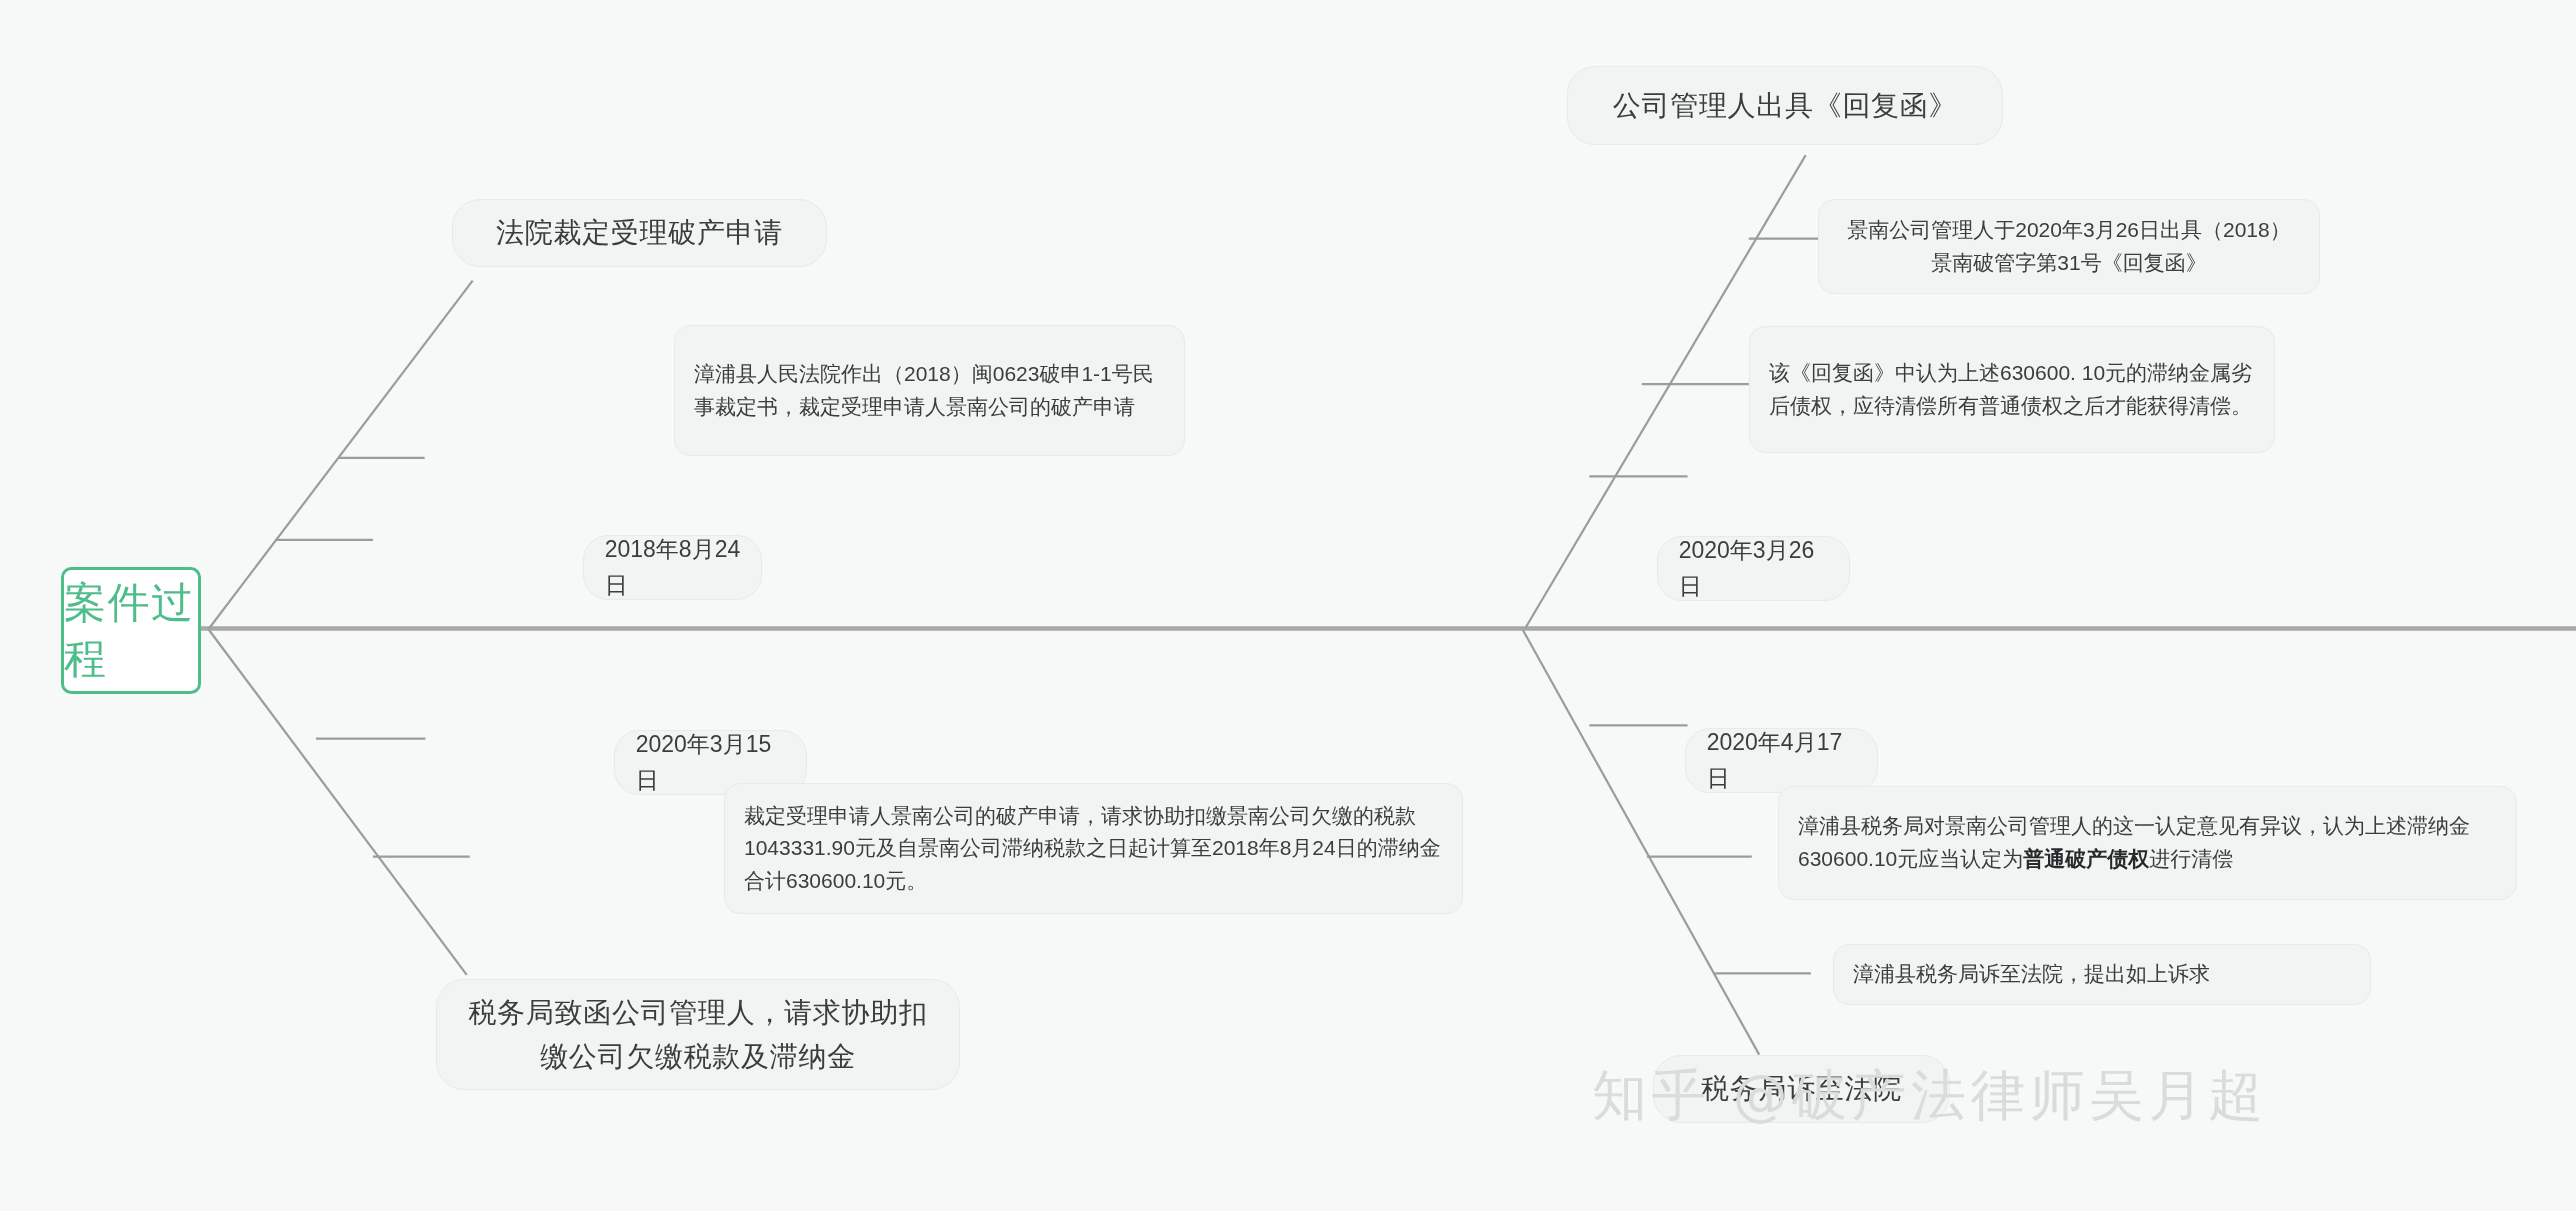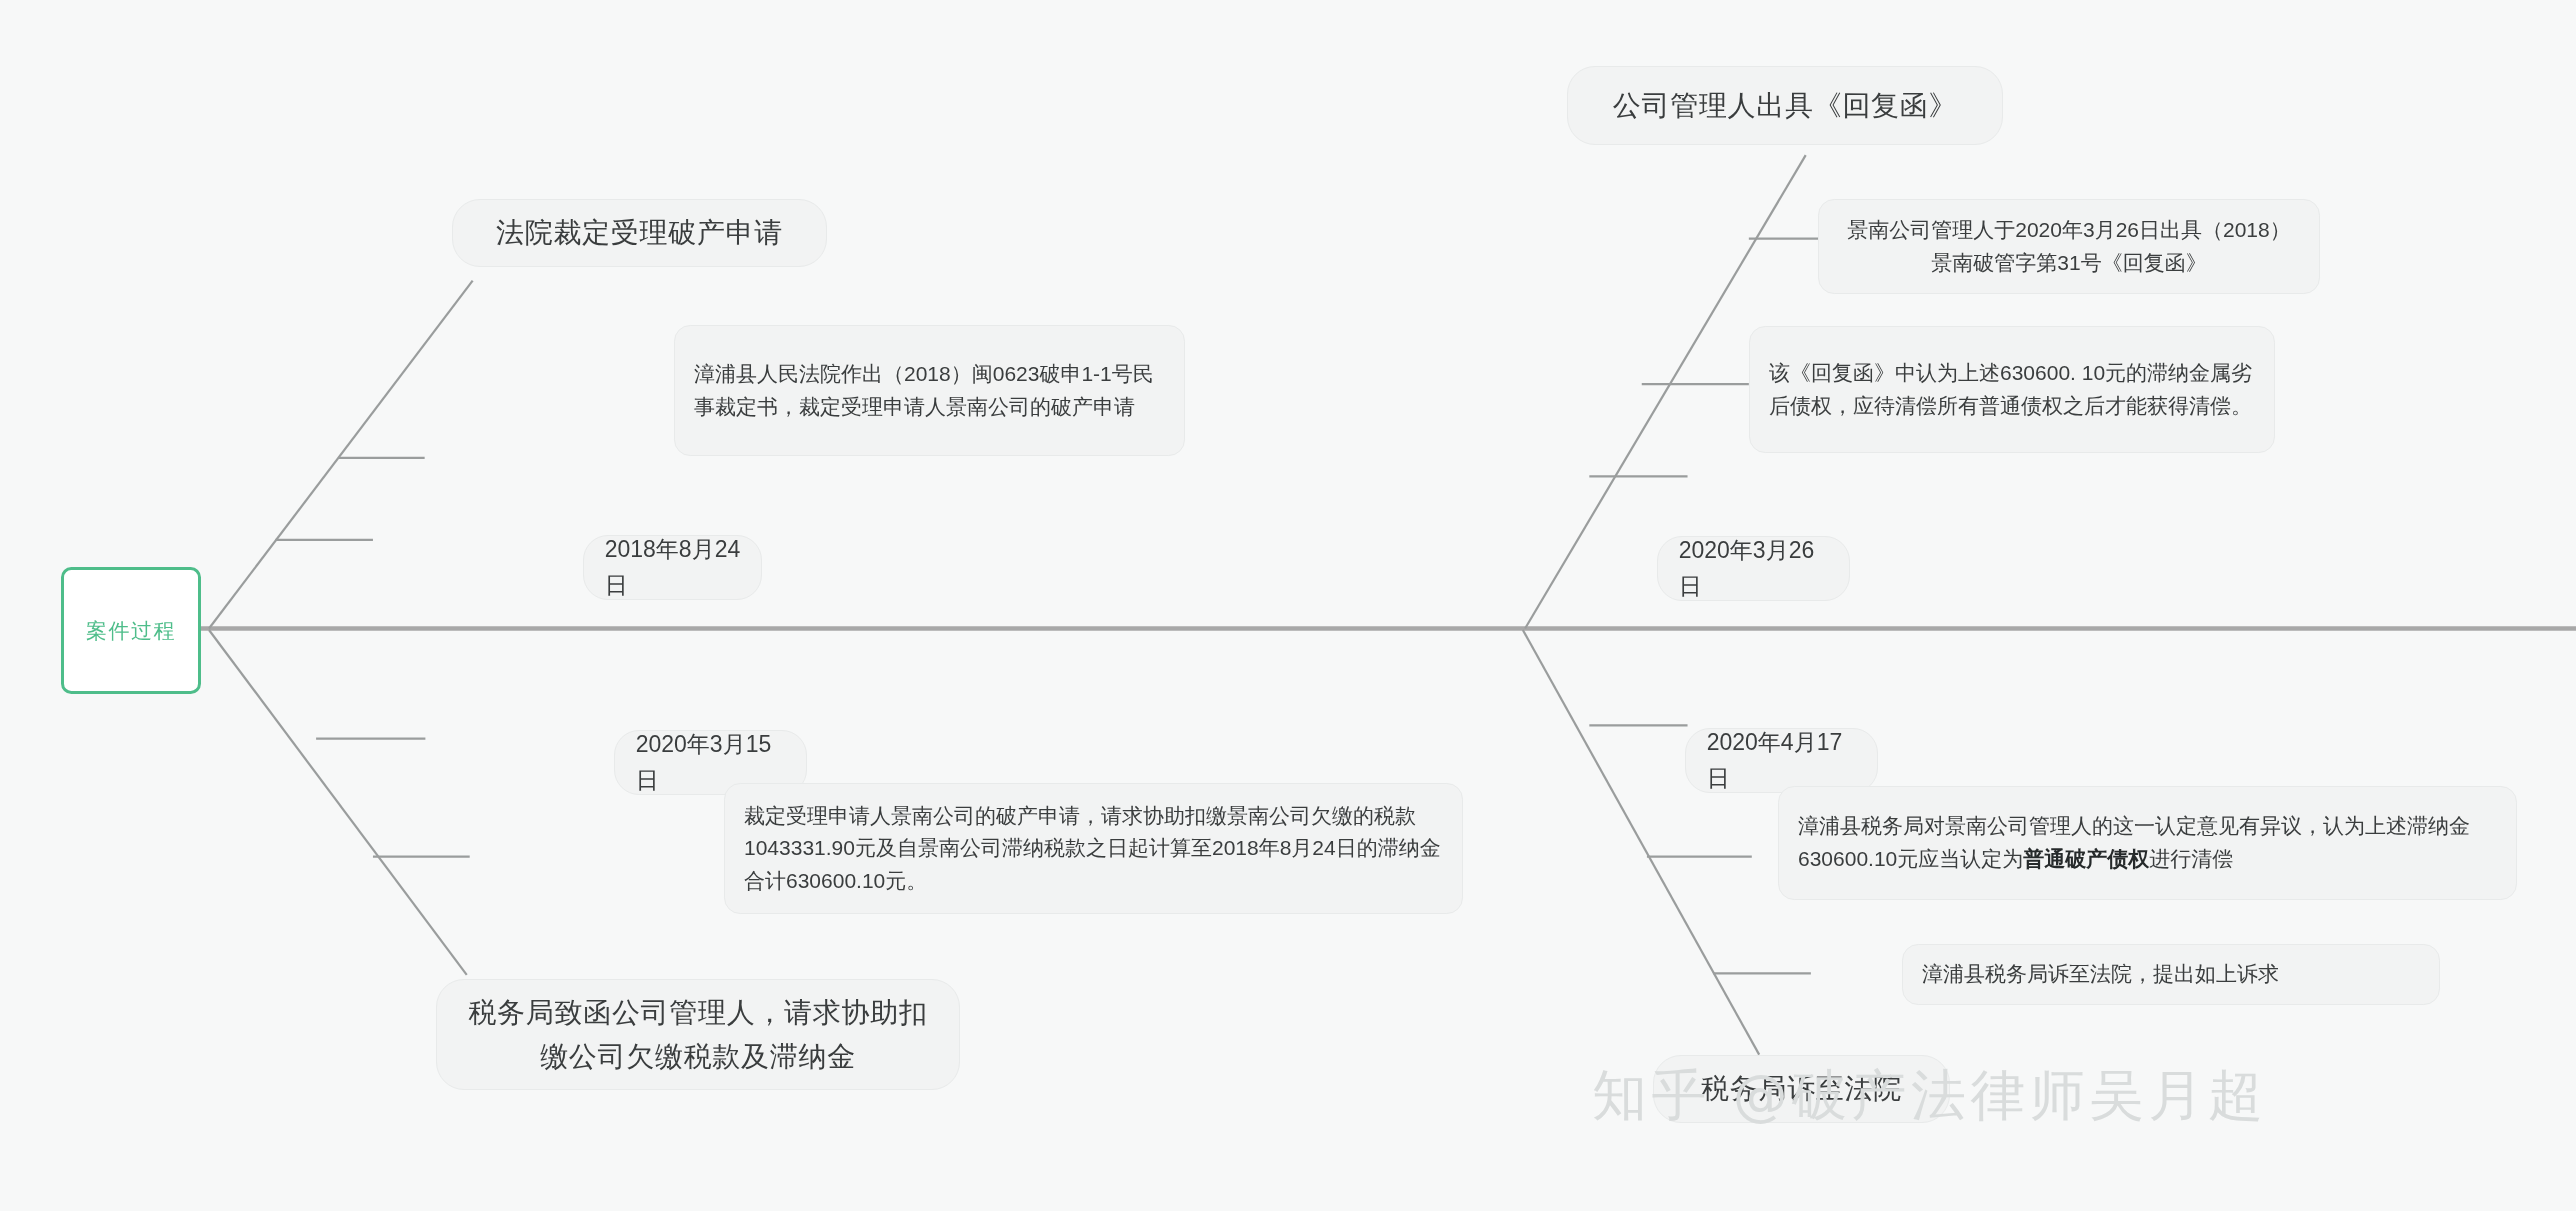--- a/index.html
+++ b/index.html
@@ -51,21 +51,21 @@
     padding: 8.9px 20.7px;
     margin-top: 28px;
   }
   .root-node {
     position: absolute;
     box-sizing: border-box;
     background: #ffffff;
     border: 3px solid #4ebd8a;
     border-radius: 10.3px;
     color: #4ebd8a;
-    font-size: 21px;
+    font-size: 42px;
     display: flex;
     align-items: center;
     justify-content: center;
     letter-spacing: 1.5px;
   }
   .bold-seg { font-weight: bold; color: #262a2b; }
   .watermark {
     position: absolute;
     color: #d9dcdc;
     font-size: 55px;
@@ -148,21 +148,21 @@
   </div>
 
   <div class="node date-pill" style="left:1685px; top:700px; width:193px; height:65px;">
     <span>2020年4月17日</span>
   </div>
 
   <div class="node detail" style="left:1778px; top:786px; width:739px; height:114px;">
     <span id="richDetail"><span>漳浦县税务局对景南公司管理人的这一认定意见有异议，认为上述滞纳金630600.10元应当认定为</span><span class="bold-seg">普通破产债权</span><span>进行清偿</span></span>
   </div>
 
-  <div class="node detail" style="left:1902px; top:944px; width:538px; height:61px;text-align:center;">
+  <div class="node detail" style="left:1833px; top:944px; width:538px; height:61px;text-align:center;">
     <span>漳浦县税务局诉至法院，提出如上诉求</span>
   </div>
 
   <div class="node branch-title center-text" style="left:1653px; top:1055px; width:297px; height:68px;">
     <span>税务局诉至法院</span>
   </div>
 
   <div class="watermark" style="left:1592px; top:1059px;">知乎 @破产法律师吴月超</div>
 
 </div>

